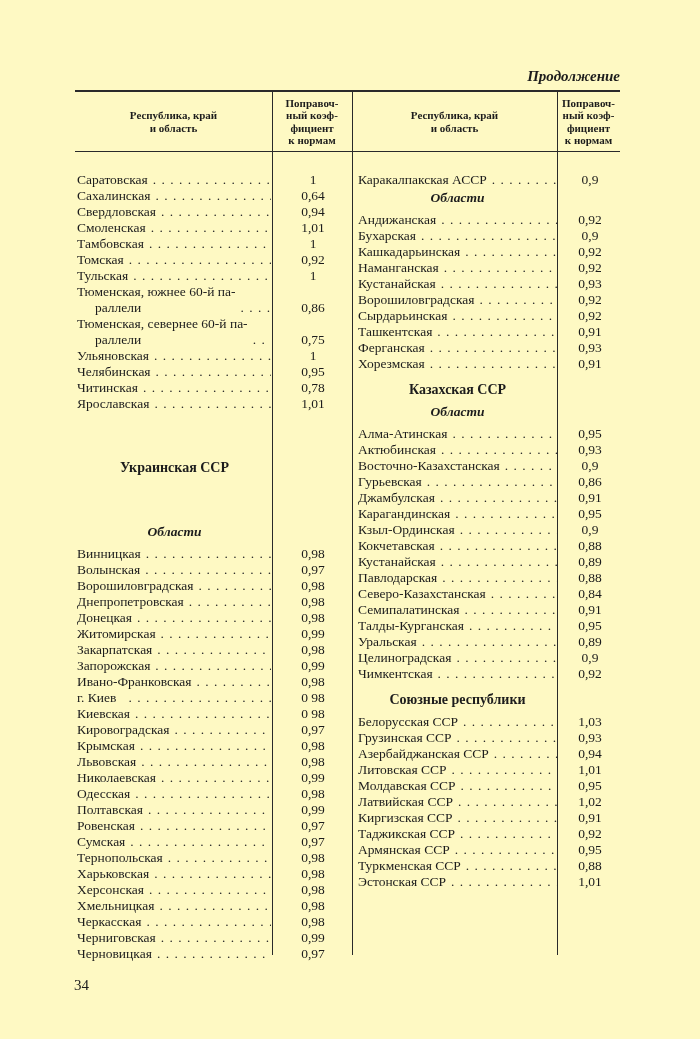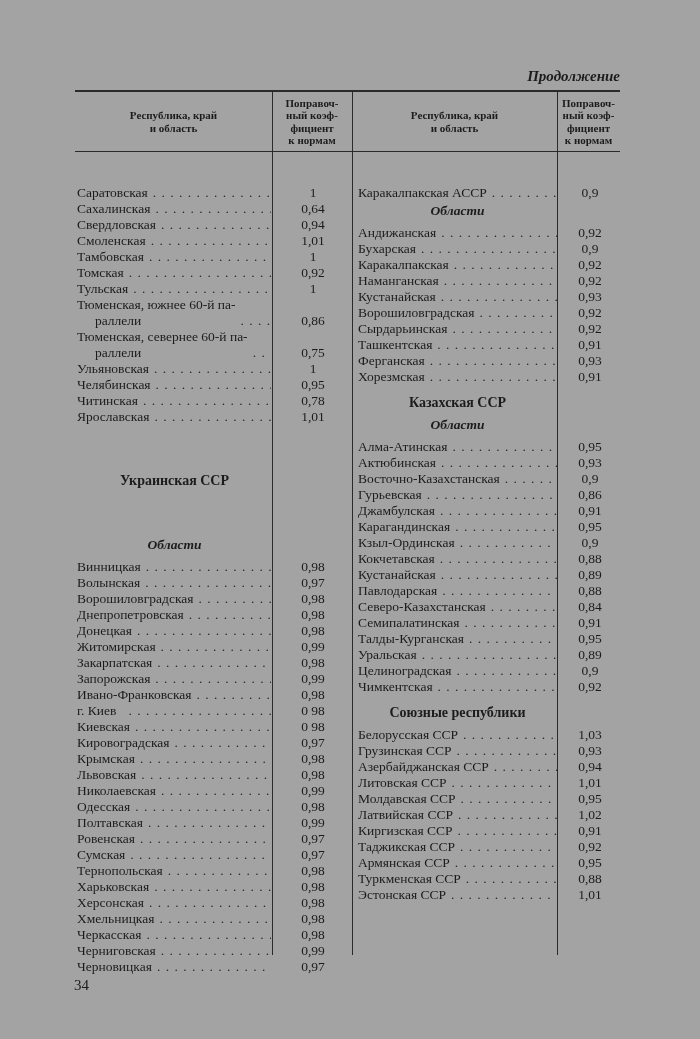--- a/index.html
+++ b/index.html
@@ -2,21 +2,21 @@
 <html><head>
 <meta charset="utf-8">
 <style>
   html, body { margin: 0; padding: 0; }
   body { background: #e8e6e1; }
   .page {
     position: relative;
     width: 700px;
     height: 1039px;
     margin: 0 auto;
-    background: #a3a3a3;
+    background: #fef9c3;
     color: #1c1c1c;
     font-family: "Liberation Serif", "DejaVu Serif", serif;
     overflow: hidden;
   }
   .continuation {
     position: absolute;
     top: 68px;
     left: 75px;
     width: 545px;
     text-align: right;
@@ -107,21 +107,21 @@
   .sec-subheading {
     font-weight: 700;
     font-style: italic;
     font-size: 13.5px;
     text-align: center;
     line-height: 16px;
     margin: 2px 0 6px 0;
   }
   .half-left  .sec-heading, .half-left  .sec-subheading { margin-right: 80px; margin-top: 48px; }
   .half-right .sec-heading, .half-right .sec-subheading { margin-right: 63px; }
-  .half > :first-child { margin-top: 15px; }
+  .half > :first-child { margin-top: 2px; }
   .page-number {
     position: absolute;
     left: 74px;
     top: 977px;
     font-size: 15px;
   }
 </style>
 </head>
 <body>
 
@@ -362,21 +362,21 @@
             <span class="rname">Андижанская</span>
             <span class="leader"></span>
             <span class="rval">0,92</span>
           </div>
           <div class="row">
             <span class="rname">Бухарская</span>
             <span class="leader"></span>
             <span class="rval">0,9</span>
           </div>
           <div class="row">
-            <span class="rname">Каракалпакская</span>
+            <span class="rname">Кашкадарьинская</span>
             <span class="leader"></span>
             <span class="rval">0,92</span>
           </div>
           <div class="row">
             <span class="rname">Наманганская</span>
             <span class="leader"></span>
             <span class="rval">0,92</span>
           </div>
           <div class="row">
             <span class="rname">Кустанайская</span>

